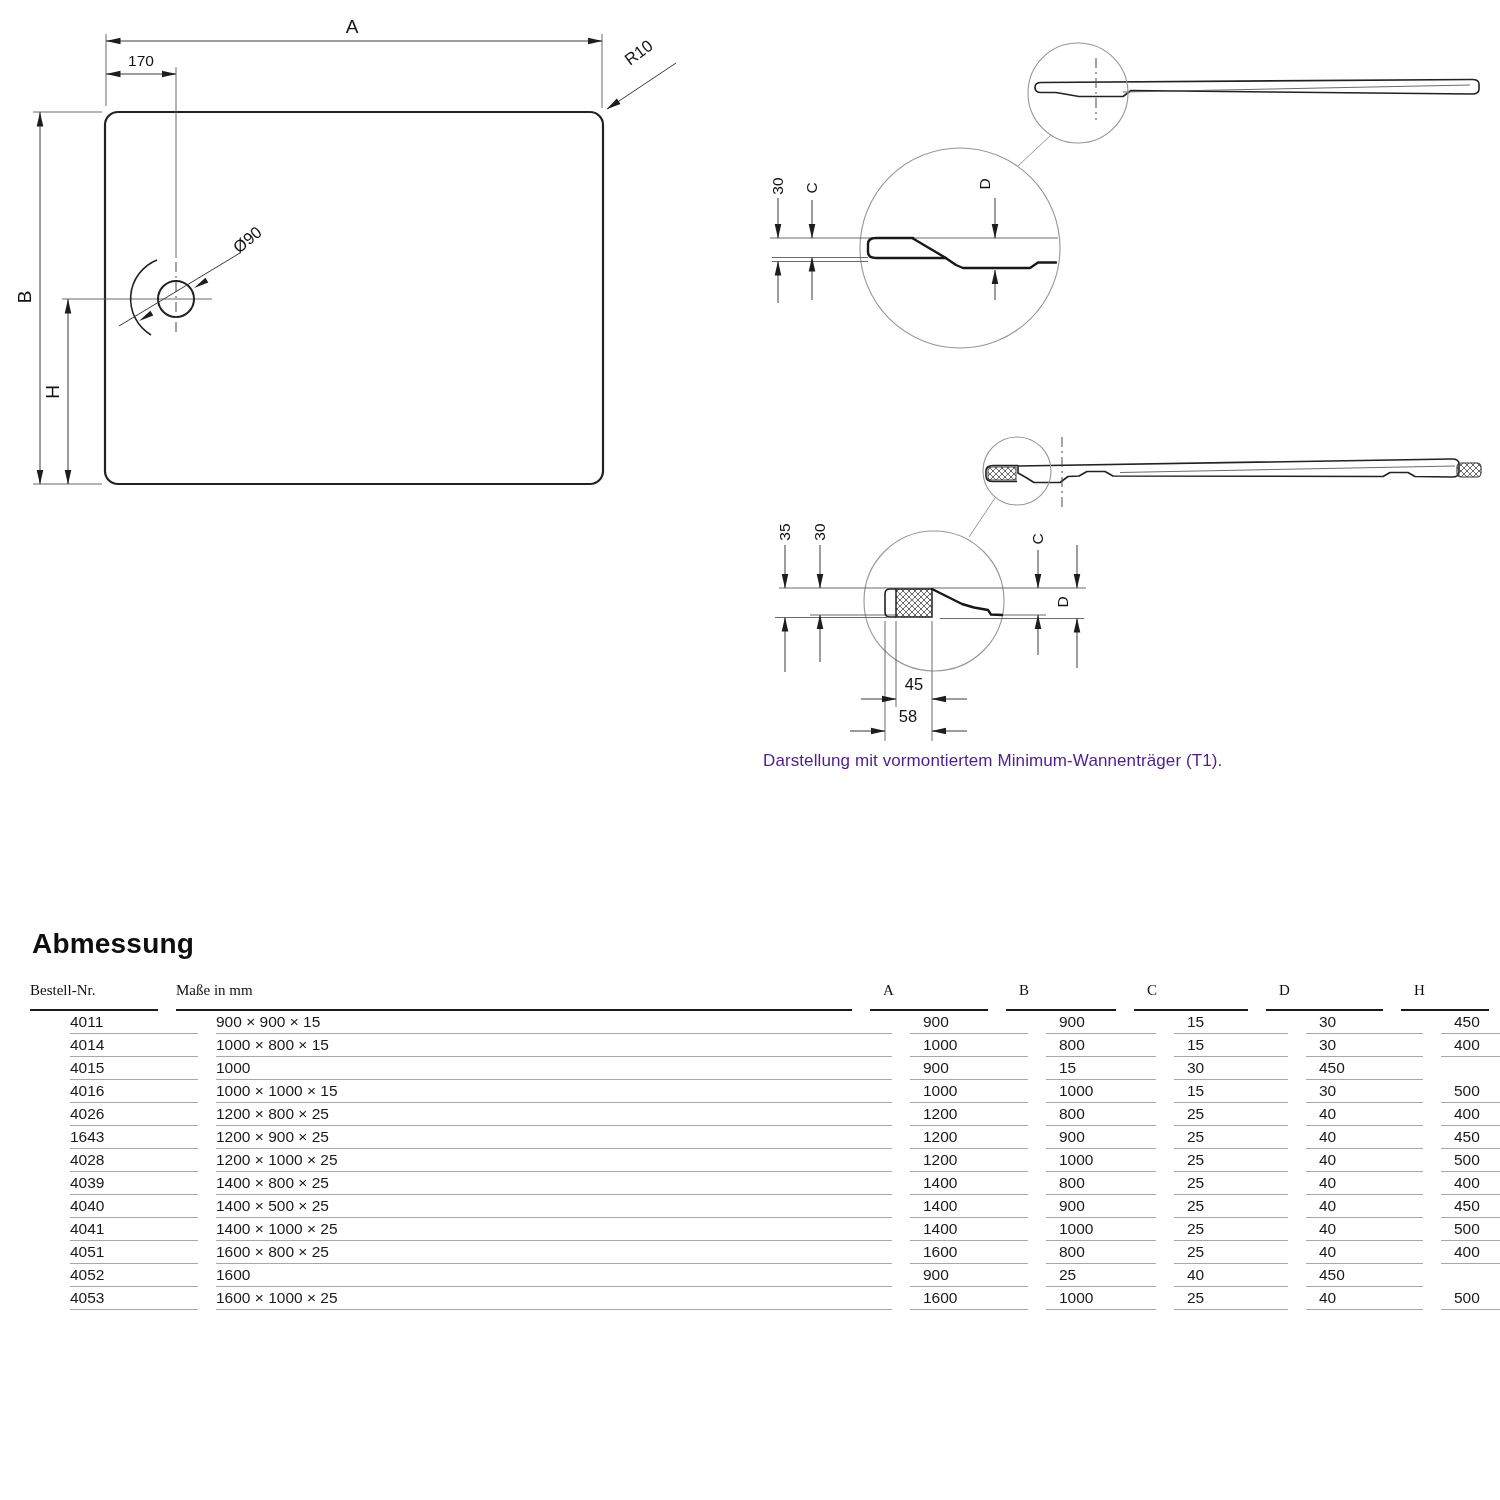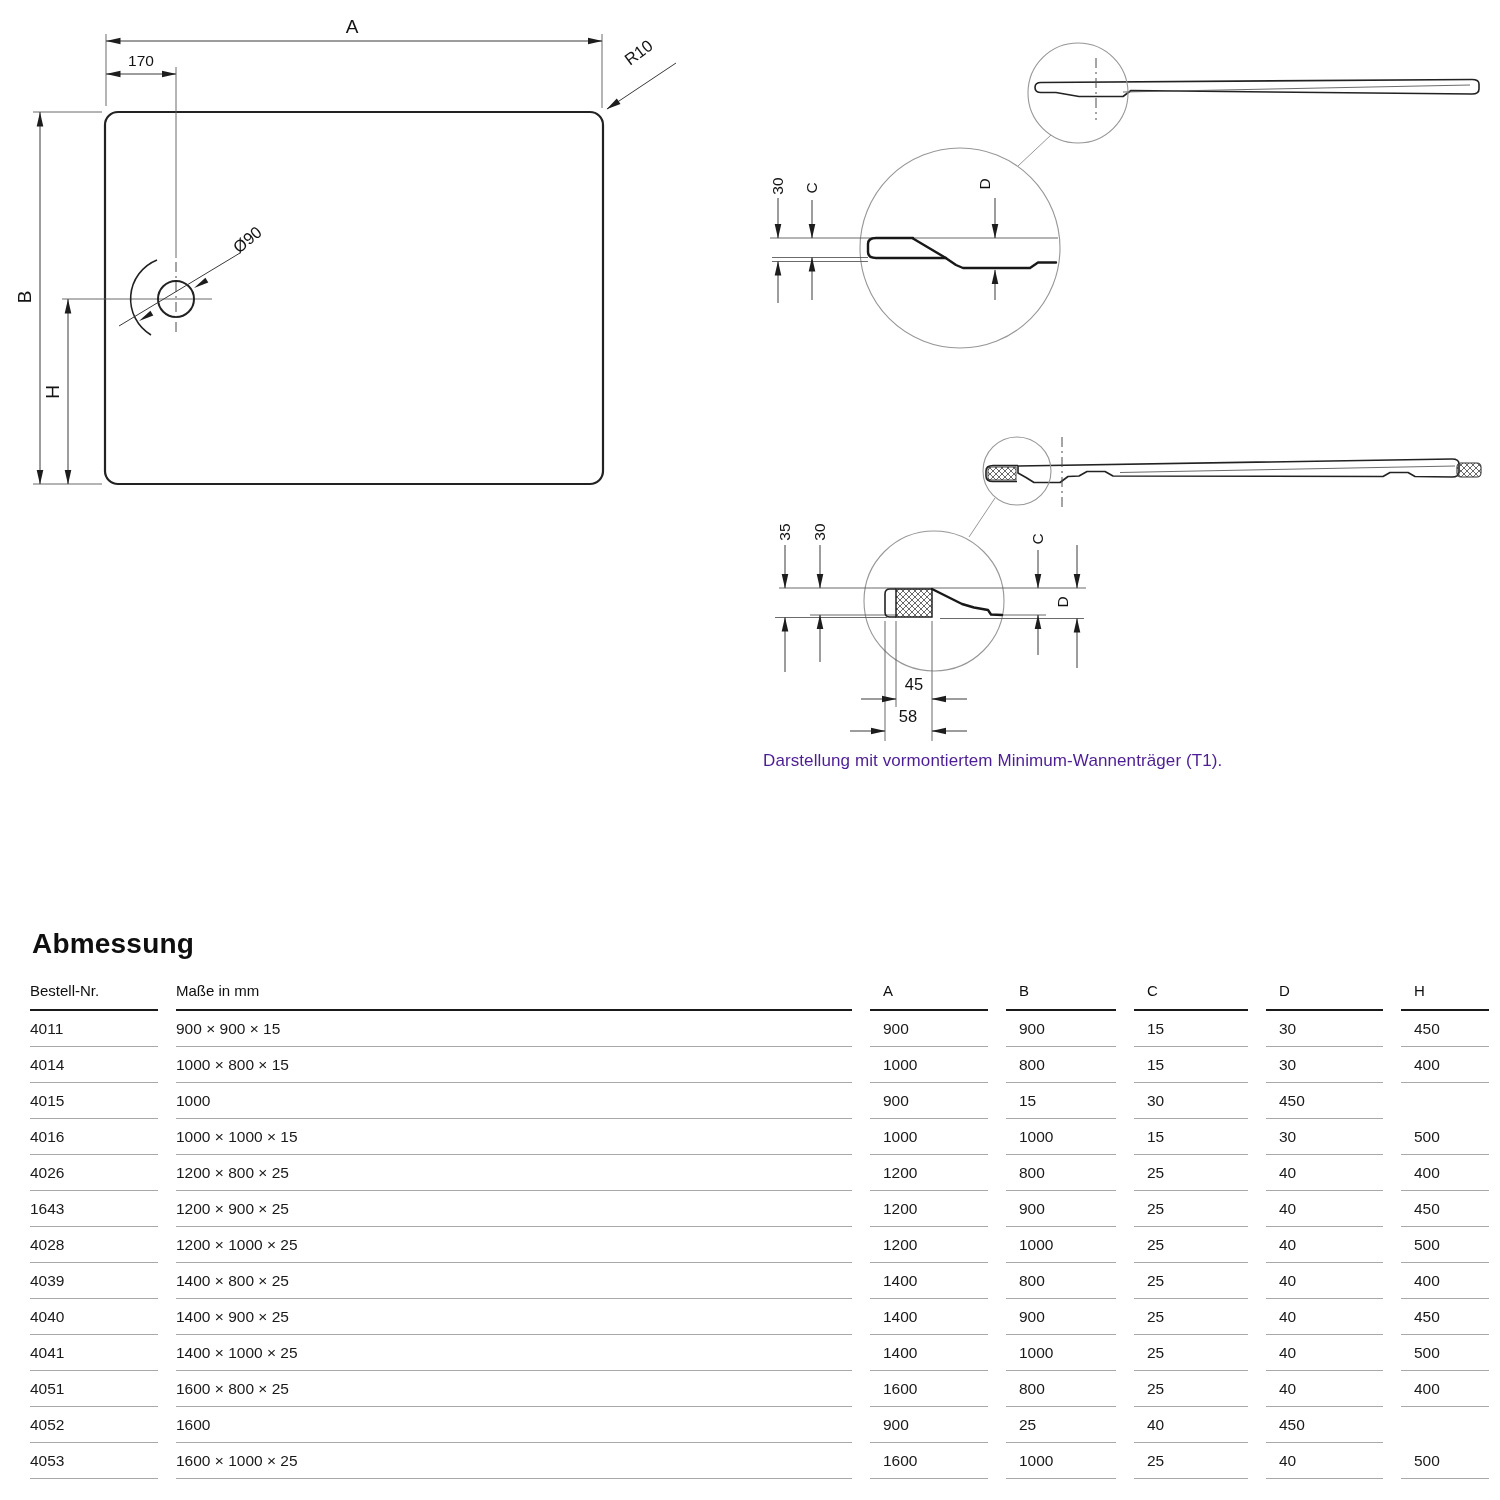--- a/index.html
+++ b/index.html
@@ -21,22 +21,22 @@
 
   .caption { position:absolute; left:763px; top:751px; font-size:17px; color:#4c1d95;
              letter-spacing:0.1px; }
   .title   { position:absolute; left:32px; top:928px; font-size:28px; font-weight:700;
              color:#0f0f0f; letter-spacing:0.2px; }
 
   .dims-table { position:absolute; left:30px; top:981px; width:1460px; color:#1a1a1a; }
   .grid { display:grid; grid-template-columns:128px 676px 118px 110px 114px 117px 88px;
           column-gap:18px; }
   .th { font-size:15px; line-height:19px; padding-bottom:9px;
-        border-bottom:2.5px solid #1a1a1a; color:#0f0f0f; }
-  .row { height:36px; }
+        border-bottom:2.5px solid #1a1a1a; color:#0f0f0f;font-family:Liberation Serif, serif; }
+  .row { height:23px;margin-left:40px; }
   .td { border-bottom:1.5px solid #a8a8a8; display:flex; align-items:center;
         font-size:15.5px; overflow:hidden; white-space:nowrap; }
   .th:nth-child(n+3), .td:nth-child(n+3) { padding-left:13px; }
 </style>
 </head>
 <body>
 
 <div class="page">
 
   <svg width="1500" height="800" viewBox="0 0 1500 800">
@@ -259,21 +259,21 @@
     <span class="td">1400 × 800 × 25</span>
     <span class="td">1400</span>
     <span class="td">800</span>
     <span class="td">25</span>
     <span class="td">40</span>
     <span class="td">400</span>
   </div>
 
   <div class="grid row">
     <span class="td">4040</span>
-    <span class="td">1400 × 900 × 25</span>
+    <span class="td">1400 × 500 × 25</span>
     <span class="td">1400</span>
     <span class="td">900</span>
     <span class="td">25</span>
     <span class="td">40</span>
     <span class="td">450</span>
   </div>
 
   <div class="grid row">
     <span class="td">4041</span>
     <span class="td">1400 × 1000 × 25</span>

